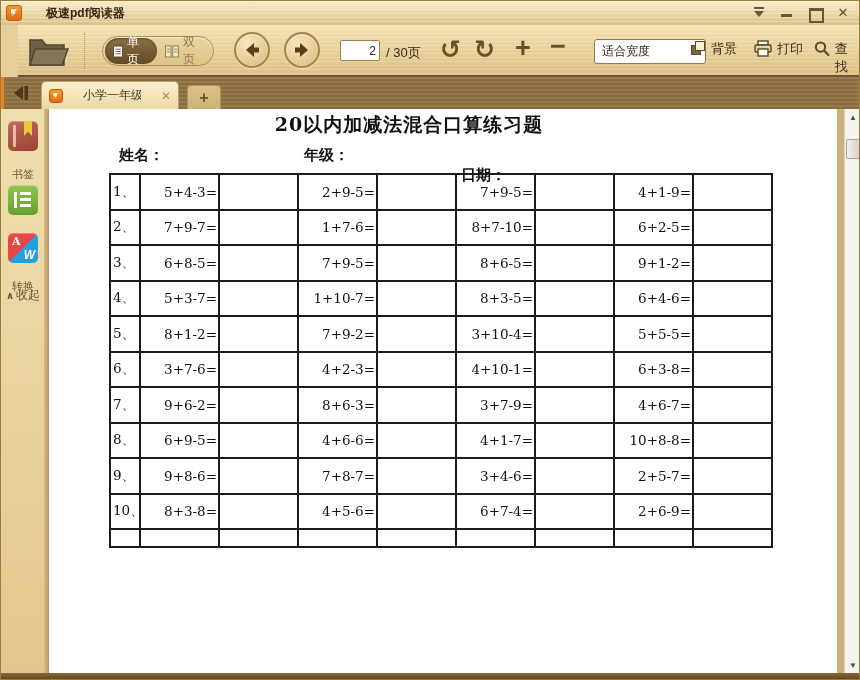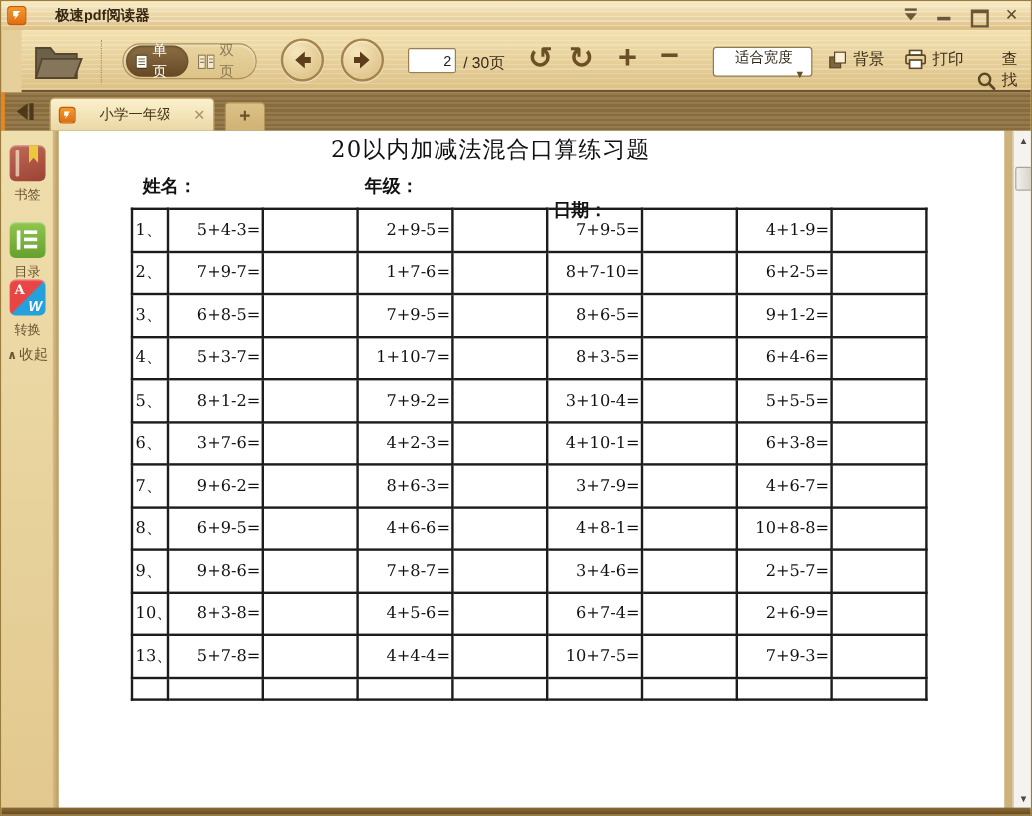--- a/index.html
+++ b/index.html
@@ -66,26 +66,26 @@
     border:1px solid #9a8050; border-radius:2px; font-size:12px; text-align:right;
     padding-right:3px; color:#222; font-family:inherit;
   }
   .page-total { left:368px; top:19px; font-size:13px; color:#3a2c18; }
   .txt-btn { font-weight:bold; color:#6b5026; line-height:1; cursor:default; }
   .rot-ccw { left:422px; top:12px; font-size:25px; }
   .rot-cw  { left:456px; top:12px; font-size:25px; }
   .zoom-in  { left:497px; top:10px; font-size:27px; }
   .zoom-out { left:532px; top:8px;  font-size:27px; }
   .zoom-select {
-    left:576px; top:14px; width:83px; height:25px; background:#fff;
+    left:576px; top:14px; width:112px; height:25px; background:#fff;
     border:1px solid #8f7a4a; border-radius:3px; display:flex; align-items:center;
-    font-size:12px; color:#2f2414; padding:0 5px 0 7px;flex-direction:column;
+    font-size:12px; color:#2f2414; padding:0 5px 0 7px;
   }
   .zoom-select .caret { margin-left:auto; font-size:9px; color:#6b4f28; }
-  .icon-label-btn { display:flex; align-items:flex-end; gap:5px; top:15px; font-size:13px; color:#3a2c18; }
+  .icon-label-btn { display:flex; align-items:flex-start; gap:5px; top:15px; font-size:13px; color:#3a2c18; }
   .grp-bg { left:672px; } .grp-print { left:736px; } .grp-find { left:796px; }
   
   .tabbar {
     position:absolute; left:0; top:76px; right:0; height:32px;
     background:repeating-linear-gradient(180deg,#957a4d 0 2px,#886c3e 2px 4px);
   }
   .tab-accent { position:absolute; left:0; top:0; width:3px; height:32px; background:#e8861f; }
   .first-btn { position:absolute; left:7px; top:6px; width:26px; height:20px; display:flex; align-items:center; justify-content:center; }
   .tab-active {
     position:absolute; left:40px; top:4px; width:138px; height:28px;
@@ -105,42 +105,42 @@
   }
   
   .sidebar {
     position:absolute; left:0; top:108px; width:48px; height:566px;
     background:linear-gradient(180deg,#efdfae,#e2c88e);
   }
   .sidebar::after { content:""; position:absolute; right:0; top:0; bottom:0; width:5px;
     background:linear-gradient(90deg,#d8bc84,#b89a60); }
   .sb-item { position:absolute; left:0; width:44px; text-align:center; cursor:default; }
   .sb-icon { width:30px; height:30px; margin:0 auto; border-radius:5px; position:relative; }
-  .sb-label { font-size:11px; color:#6b5331; margin-top:4px; }
+  .sb-label { font-size:11px; color:#6b5331; margin-top:16px; }
   .ic-bookmark { background:linear-gradient(160deg,#c06a58,#9c4234); box-shadow:inset 0 1px 1px rgba(255,255,255,.35); }
   .ic-bookmark::before { content:""; position:absolute; left:5px; top:4px; bottom:4px; width:3px; background:rgba(255,245,220,.65); border-radius:1px; }
   .ic-bookmark::after { content:""; position:absolute; right:6px; top:0; width:8px; height:15px; background:#ecc83f;
     clip-path:polygon(0 0,100% 0,100% 100%,50% 70%,0 100%); }
   .ic-toc { background:linear-gradient(180deg,#8fc64e,#66a02d); box-shadow:inset 0 1px 1px rgba(255,255,255,.4); }
   .ic-toc::before { content:""; position:absolute; left:6px; top:7px; width:3px; height:16px; background:#fff; }
   .ic-toc::after { content:""; position:absolute; left:12px; top:7px; width:11px; height:3px; background:#fff;
     box-shadow:0 6px 0 #fff, 0 12px 0 #fff; }
   .ic-convert { background:linear-gradient(135deg,#e84545 0 49%,#24a0dc 51% 100%); box-shadow:inset 0 1px 1px rgba(255,255,255,.35); }
   .ic-convert .cv-a { position:absolute; left:4px; top:2px; color:#fff; font-size:11px; font-weight:bold; font-family:"DejaVu Serif",serif; }
   .ic-convert .cv-w { position:absolute; right:3px; bottom:1px; color:#fff; font-size:12px; font-weight:bold; font-style:italic; }
   .sb-collapse { position:absolute; left:0; width:44px; text-align:center; font-size:12px; color:#6a5230; }
   .sb-collapse .chev { font-size:10px; font-weight:bold; margin-right:2px; }
   
   .page {
     position:absolute; left:48px; top:108px; width:788px; height:566px;
     background:#fff; overflow:hidden; color:#111;
     font-family:"DejaVu Serif","Liberation Serif",serif;
   }
   .doc-title { position:absolute; left:60px; top:3px; width:600px; text-align:center;
-    font-size:19px; font-weight:normal; letter-spacing:1px; }
+    font-size:19px; font-weight:bold; letter-spacing:1px; }
   .doc-field { position:absolute; top:37px; font-size:15px; font-weight:600; }
   .f-name { left:70px; } .f-grade { left:255px; } .f-date { left:412px;margin-top:20px; }
   table.worksheet { position:absolute; left:60px; top:64px; width:662px; border-collapse:collapse; table-layout:fixed; }
   table.worksheet td { border:2px solid #1c1c1c; height:35.5px; font-size:13.5px; overflow:hidden; }
   table.worksheet td.num  { text-align:left; padding-left:2px; }
   table.worksheet td.prob { text-align:right; padding-right:1px; }
   table.worksheet tr.partial td { height:18px; }
   .content-gap { position:absolute; left:836px; top:108px; width:7px; height:566px; background:#cdb27c; }
   
   .vscroll { position:absolute; left:843px; top:108px; width:17px; height:566px;
@@ -389,21 +389,21 @@
             <td class="blank"></td>
             <td class="prob">4+6-7=</td>
             <td class="blank"></td>
           </tr>
           <tr>
             <td class="num">8、</td>
             <td class="prob">6+9-5=</td>
             <td class="blank"></td>
             <td class="prob">4+6-6=</td>
             <td class="blank"></td>
-            <td class="prob">4+8-1=</td>
+            <td class="prob">4+1-7=</td>
             <td class="blank"></td>
             <td class="prob">10+8-8=</td>
             <td class="blank"></td>
           </tr>
           <tr>
             <td class="num">9、</td>
             <td class="prob">9+8-6=</td>
             <td class="blank"></td>
             <td class="prob">7+8-7=</td>
             <td class="blank"></td>
@@ -414,31 +414,20 @@
           </tr>
           <tr>
             <td class="num">10、</td>
             <td class="prob">8+3-8=</td>
             <td class="blank"></td>
             <td class="prob">4+5-6=</td>
             <td class="blank"></td>
             <td class="prob">6+7-4=</td>
             <td class="blank"></td>
             <td class="prob">2+6-9=</td>
-            <td class="blank"></td>
-          </tr>
-          <tr>
-            <td class="num">13、</td>
-            <td class="prob">5+7-8=</td>
-            <td class="blank"></td>
-            <td class="prob">4+4-4=</td>
-            <td class="blank"></td>
-            <td class="prob">10+7-5=</td>
-            <td class="blank"></td>
-            <td class="prob">7+9-3=</td>
             <td class="blank"></td>
           </tr>
           <tr class="partial">
             <td></td>
             <td></td>
             <td></td>
             <td></td>
             <td></td>
             <td></td>
             <td></td>

